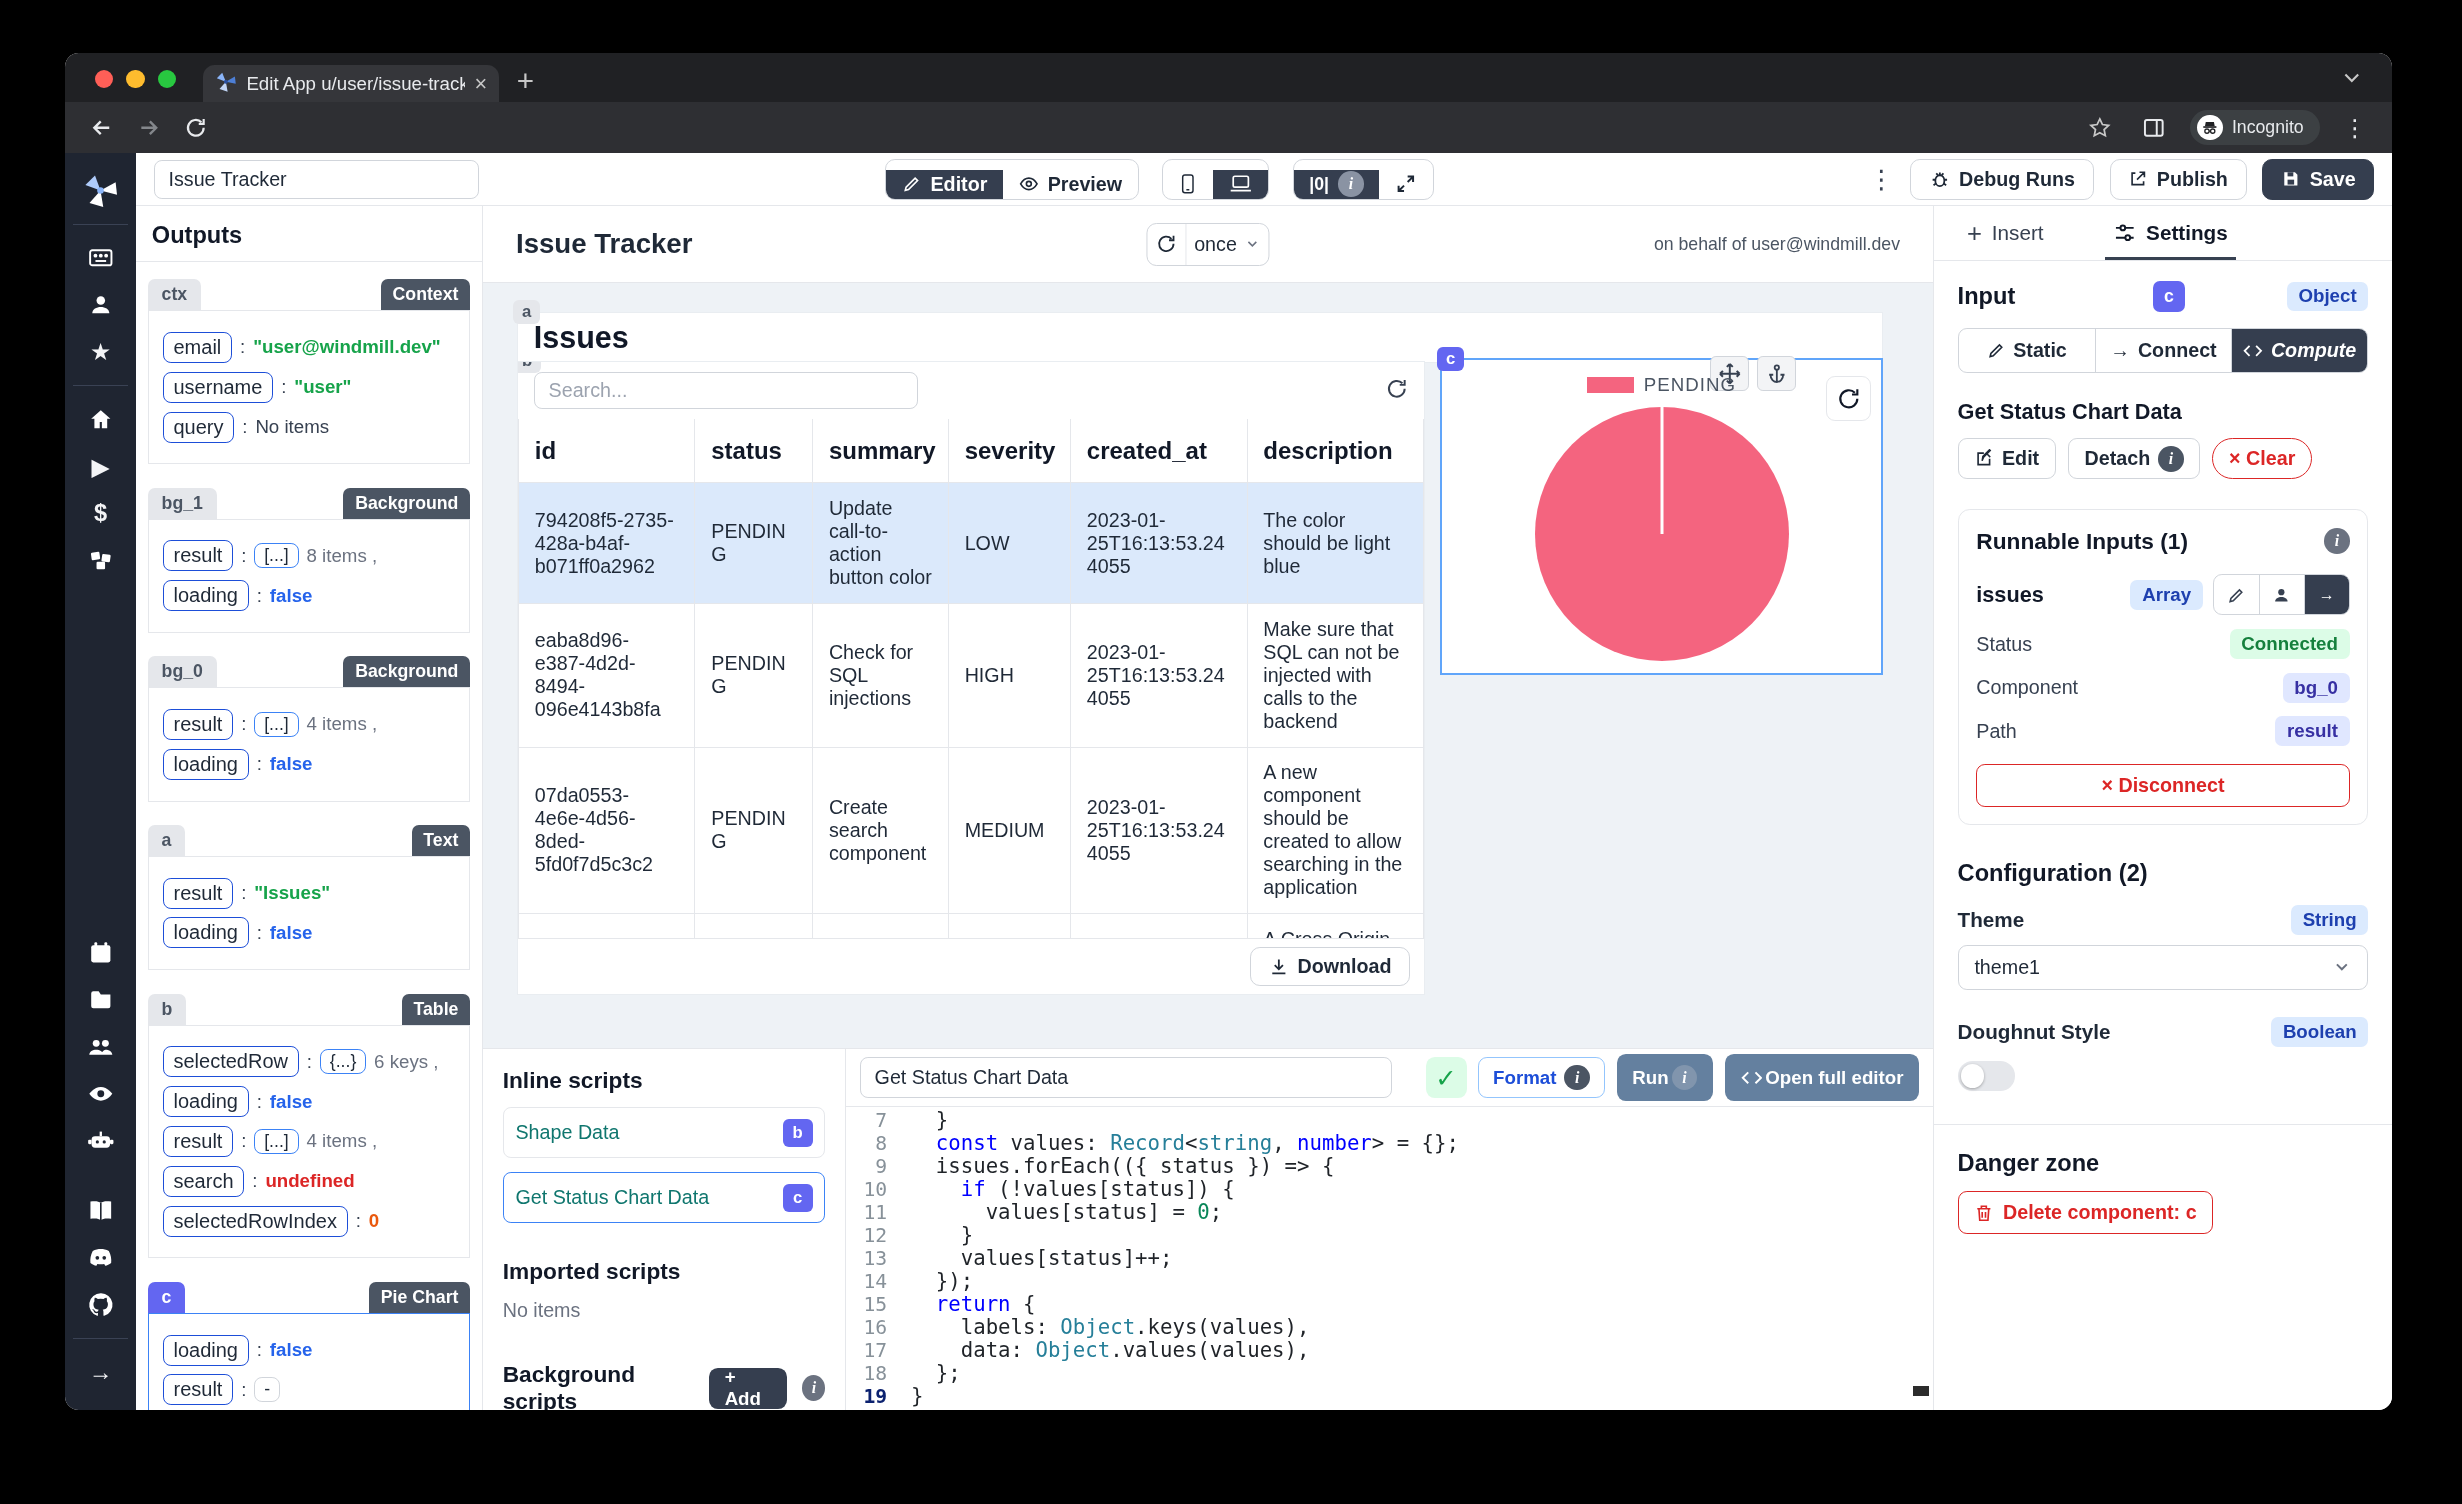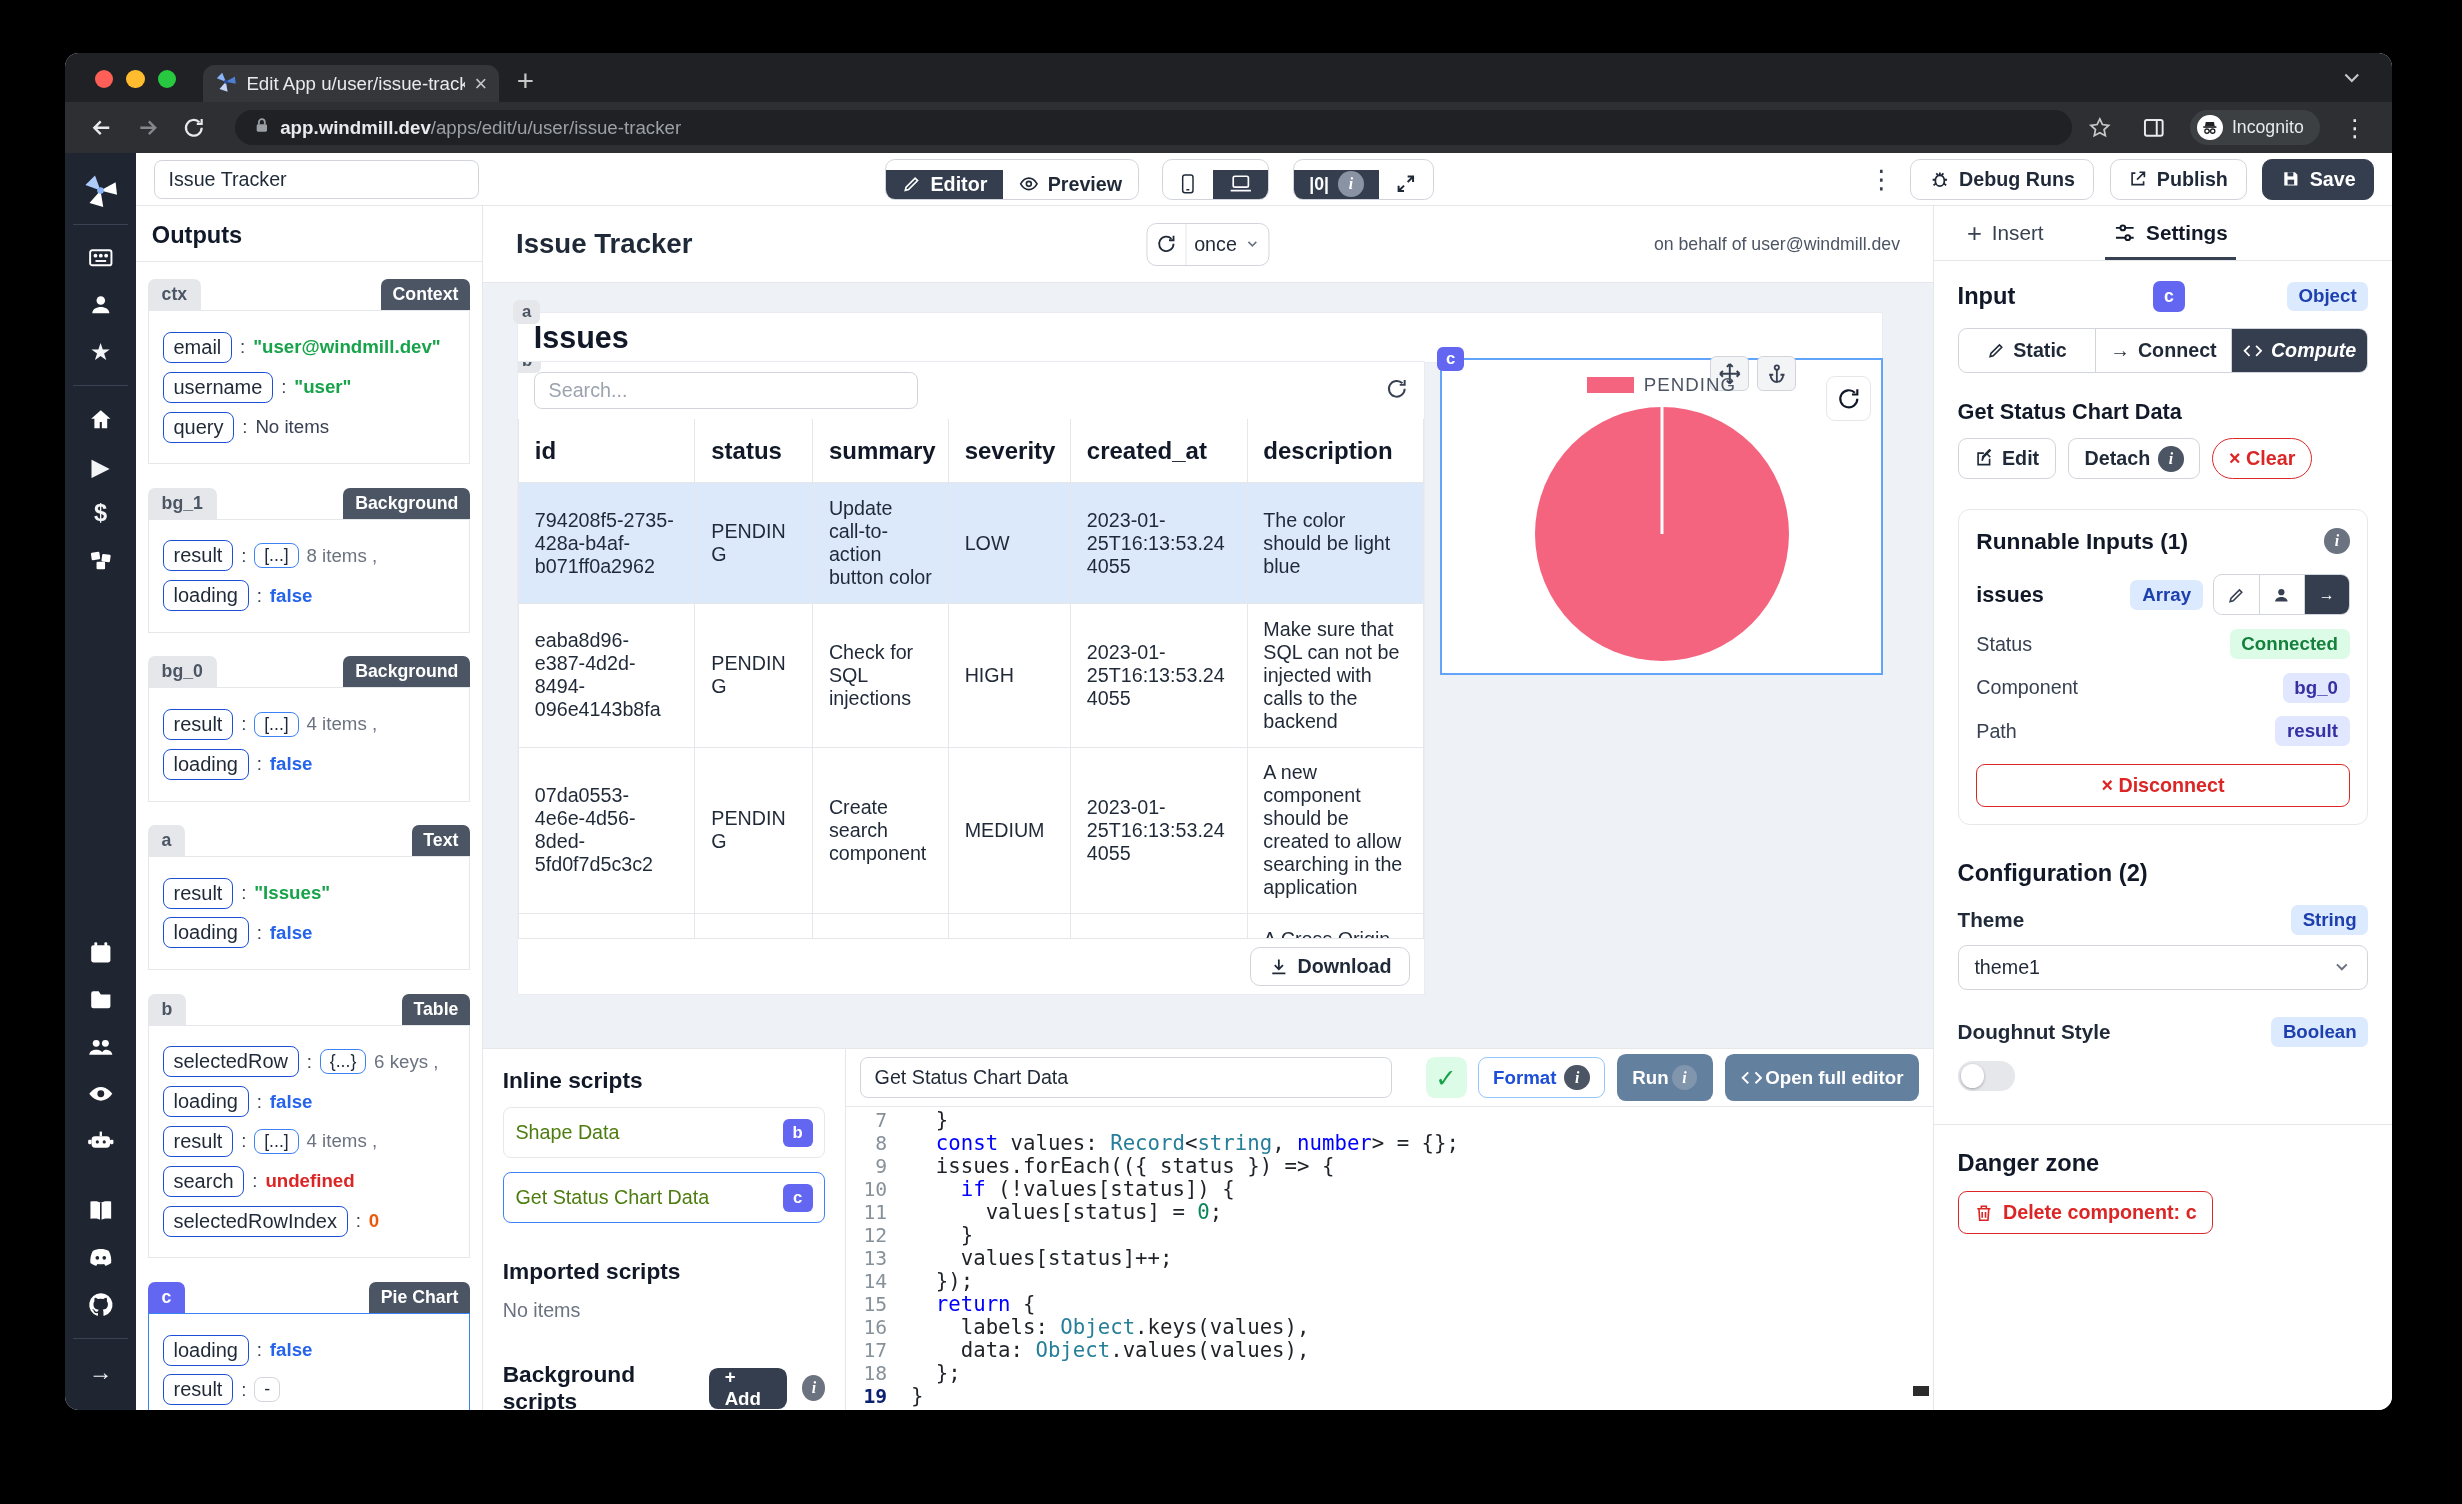--- a/index.html
+++ b/index.html
@@ -99,21 +99,21 @@
   .legend .lt { font-size:18.7px; color:#4b5563; letter-spacing:1px; }
   .pie { position:absolute; left:50%; top:47px; transform:translateX(-50%); width:254px; height:254px; border-radius:50%; }
   .pie .slit { position:absolute; left:50%; top:0; width:3px; height:127px; background:#fff; transform:translateX(-50%); }
 
   
   .bottompanel { height:362px; border-top:1px solid #e5e7eb; display:flex; background:#fff; flex:none; min-height:0; }
   .scriptscol { width:363px; border-right:1px solid #e5e7eb; padding:17.7px 19.7px; flex:none; overflow:hidden; }
   .scriptscol h3 { font-size:22.7px; color:#111827; }
   .scriptitem { margin-top:13.8px; height:51px; border:1px solid #e5e7eb; border-radius:7.9px; display:flex; align-items:center; padding:0 11.8px; justify-content:space-between; }
   .scriptitem.sel { border:1.5px solid #3b82f6; }
-  .scriptitem .nm { font-size:19.7px; color:#4d7c0f; }
+  .scriptitem .nm { font-size:19.7px; color:#0f766e; }
   .sbadge { min-width:29.6px; height:27.6px; background:#6366f1; color:#fff; border-radius:5.9px; font-size:16.7px; font-weight:bold; display:flex; align-items:center; justify-content:center; padding:0 5.9px; }
   .noitems { font-size:19.7px; color:#6b7280; margin-top:13.8px; }
   .bgrow { display:flex; align-items:center; gap:15.8px; margin-top:39px; }
   .addbtn { height:41px; background:#353e4f; color:#fff; border-radius:8.9px; font-size:18.7px; font-weight:bold; display:flex; align-items:center; padding:0 15.8px; gap:5.9px; }
   .infodot { width:25.6px; height:25.6px; background:#6b7280; border-radius:50%; color:#fff; font-size:15.8px; font-weight:bold; display:flex; align-items:center; justify-content:center; font-family:"Liberation Serif",serif; font-style:italic; }
   .editorcol { flex:1; display:flex; flex-direction:column; min-width:0; }
   .edhdr { height:57px; display:flex; align-items:center; padding:0 13.8px; gap:11.8px; flex:none; }
   .edname { width:532px; height:41px; border:1px solid #d1d5db; border-radius:7.9px; padding:0 13.8px; font-size:19.7px; color:#1f2937; display:flex; align-items:center; }
   .edright { margin-left:auto; display:flex; align-items:center; gap:11.8px; }
   .checkok { width:41px; height:41px; background:#dcfce7; border-radius:8.9px; color:#16a34a; font-size:25.6px; display:flex; align-items:center; justify-content:center; }
@@ -211,27 +211,20 @@
         <svg width="25.6" height="25.6" viewBox="0 0 24 24" fill="none" stroke="currentColor" stroke-width="2.2">
           <path d="M5 12h14M13 6l6 6-6 6"></path>
         </svg>
       </span>
     <span class="navic">
         <svg width="23.6" height="23.6" viewBox="0 0 24 24" fill="none" stroke="currentColor" stroke-width="2.2">
           <path d="M20 12a8 8 0 1 1-2.3-5.6"></path>
           <path d="M20 3v5h-5" fill="none"></path>
         </svg>
       </span>
-    <div class="urlbar">
-      <span><svg width="17.7" height="17.7" viewBox="0 0 24 24" fill="#9aa0a6">
-            <rect x="5" y="10" width="14" height="10" rx="2"></rect>
-            <path d="M8 10V7a4 4 0 0 1 8 0v3" fill="none" stroke="#9aa0a6" stroke-width="2.4"></path>
-          </svg></span>
-      <span><span class="url-host">app.windmill.dev</span><span class="url-path">/apps/edit/u/user/issue-tracker</span></span>
-    </div>
     <div class="tb-right">
       <span class="navic">
           <svg width="23.6" height="23.6" viewBox="0 0 24 24" fill="none" stroke="#c7c7c7" stroke-width="1.8">
             <path d="M12 3l2.7 5.7 6.3.8-4.6 4.3 1.2 6.2L12 17l-5.6 3 1.2-6.2L3 9.5l6.3-.8z"></path>
           </svg>
         </span>
       <span class="navic">
           <svg width="23.6" height="23.6" viewBox="0 0 24 24" fill="none" stroke="#e8eaed" stroke-width="2">
             <rect x="3" y="4" width="18" height="16" rx="2"></rect>
             <line x1="15" y1="4" x2="15" y2="20"></line>

